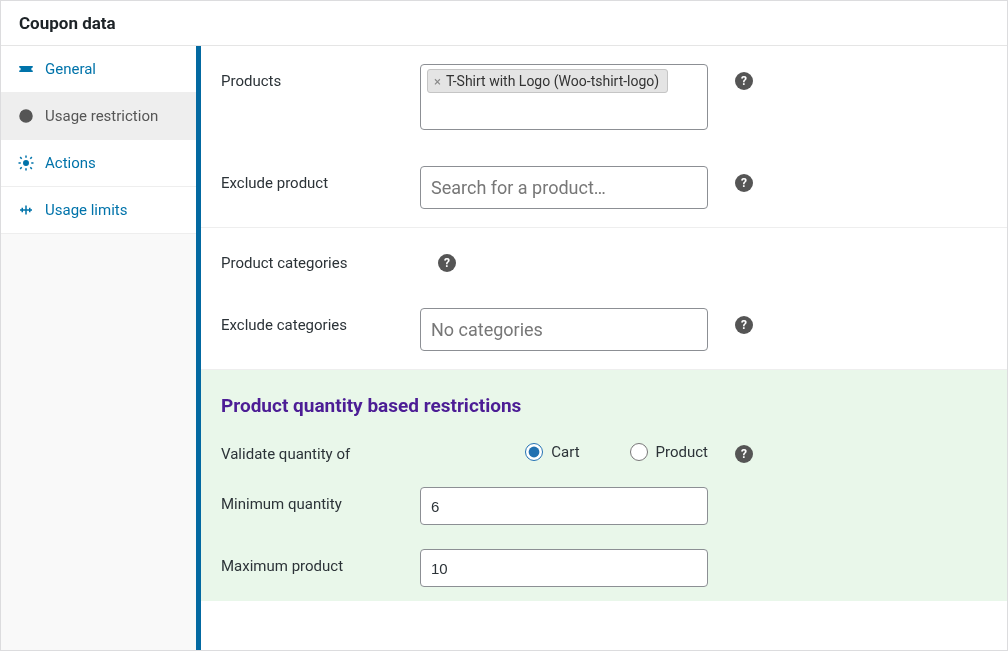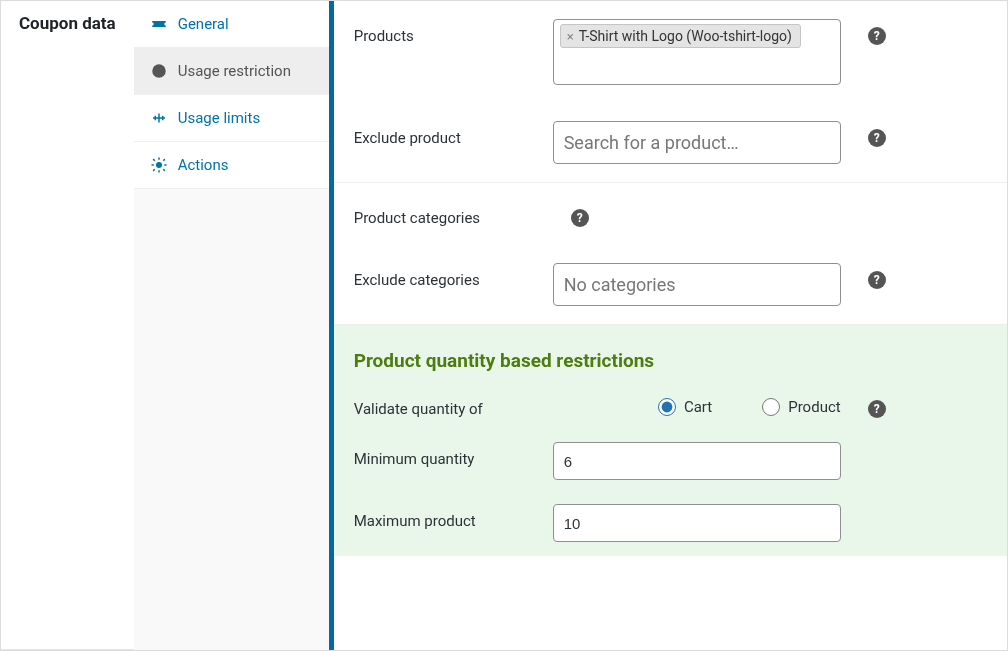--- a/index.html
+++ b/index.html
@@ -7,21 +7,21 @@
     font-family: -apple-system, BlinkMacSystemFont, "Segoe UI", Roboto, sans-serif;
     background: #fff;
     font-size: 14px;
     color: #2c3338;
   }
   .panel {
     border: 1px solid #dcdcde;
     width: 1008px;
     height: 651px;
     display: flex;
-    flex-direction: row;
+    flex-direction: column;
     overflow: hidden;
   }
   .panel-header {
     padding: 12px 18px;
     border-bottom: 1px solid #e5e5e5;
     font-weight: 700;
     font-size: 17px;
     color: #1d2327;
   }
   .panel-body {
@@ -72,21 +72,21 @@
     padding: 0;
     border-bottom: 1px solid #eee;
   }
   .section.highlight {
     background: #e9f7ea;
     border-bottom: none;
   }
   .section-title {
     font-size: 19px;
     font-weight: 700;
-    color: #4d7c0f;
+    color: #4c1d95;
     padding: 24px 20px 10px 20px;
   }
   .form-row {
     display: flex;
     align-items: flex-start;
     padding: 18px 20px;
     gap: 9px;
   }
   .form-row.tight { padding-top: 10px; padding-bottom: 14px; }
   .form-label {
@@ -201,41 +201,41 @@
         <span>General</span>
       </div>
       <div class="sidebar-item active">
         <span class="icon">
           <svg viewBox="0 0 24 24" fill="none">
               <circle cx="12" cy="12" r="8" stroke-width="2"></circle>
               <line x1="6" y1="6" x2="18" y2="18" stroke-width="2"></line>
             </svg>
         </span>
         <span>Usage restriction</span>
+      </div>
+      <div class="sidebar-item">
+        <span class="icon">
+          <svg viewBox="0 0 24 24" fill="none">
+              <circle cx="12" cy="12" r="3" stroke-width="2"></circle>
+              <path d="M12 2v3M12 19v3M4.2 4.2l2.1 2.1M17.7 17.7l2.1 2.1M2 12h3M19 12h3M4.2 19.8l2.1-2.1M17.7 6.3l2.1-2.1" stroke-width="2"></path>
+            </svg>
+        </span>
+        <span>Actions</span>
       </div>
       <div class="sidebar-item">
         <span class="icon">
           <svg viewBox="0 0 24 24" fill="none">
               <line x1="4" y1="12" x2="20" y2="12" stroke-width="2"></line>
               <line x1="12" y1="6" x2="12" y2="18" stroke-width="2"></line>
               <line x1="7" y1="9" x2="7" y2="15" stroke-width="2"></line>
               <line x1="17" y1="9" x2="17" y2="15" stroke-width="2"></line>
             </svg>
         </span>
         <span>Usage limits</span>
       </div>
-      <div class="sidebar-item">
-        <span class="icon">
-          <svg viewBox="0 0 24 24" fill="none">
-              <circle cx="12" cy="12" r="3" stroke-width="2"></circle>
-              <path d="M12 2v3M12 19v3M4.2 4.2l2.1 2.1M17.7 17.7l2.1 2.1M2 12h3M19 12h3M4.2 19.8l2.1-2.1M17.7 6.3l2.1-2.1" stroke-width="2"></path>
-            </svg>
-        </span>
-        <span>Actions</span>
-      </div>
     </div>
 
     <div class="content">
 
       <div class="section">
         <div class="form-row">
           <div class="form-label">Products</div>
           <div class="form-control-wrap">
             <div class="select2-like tall">
               <span class="token">

